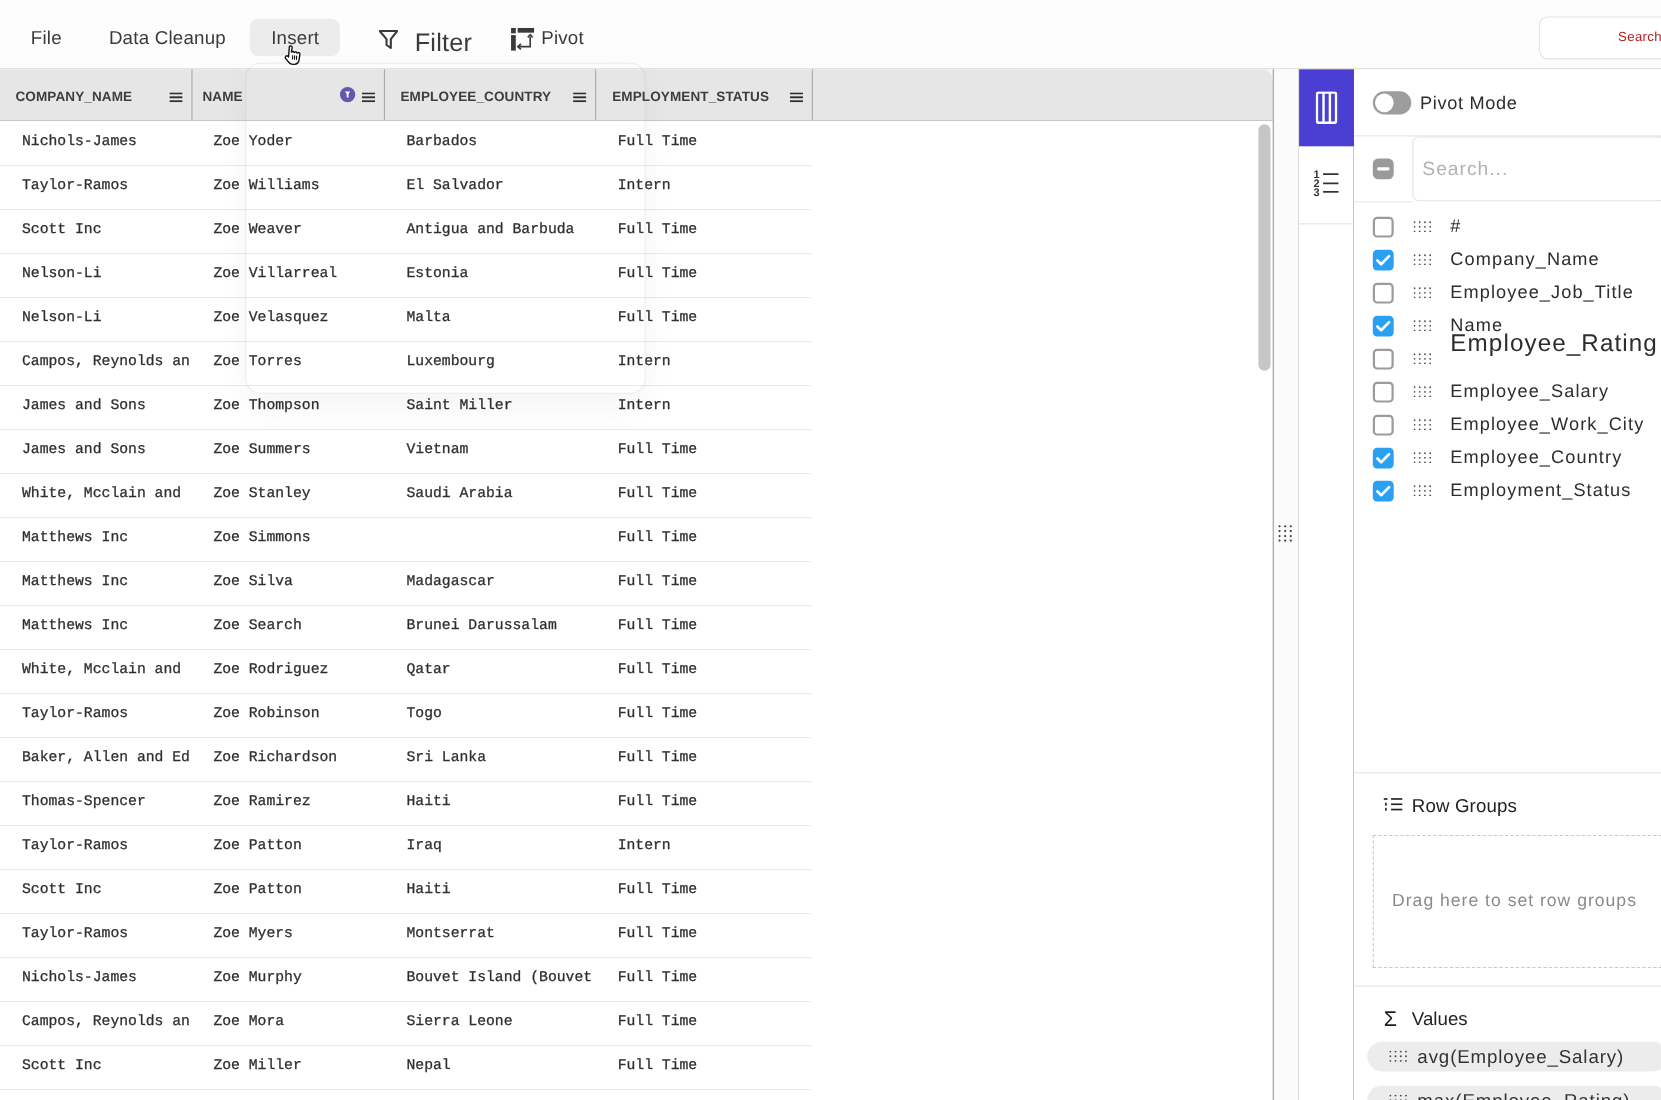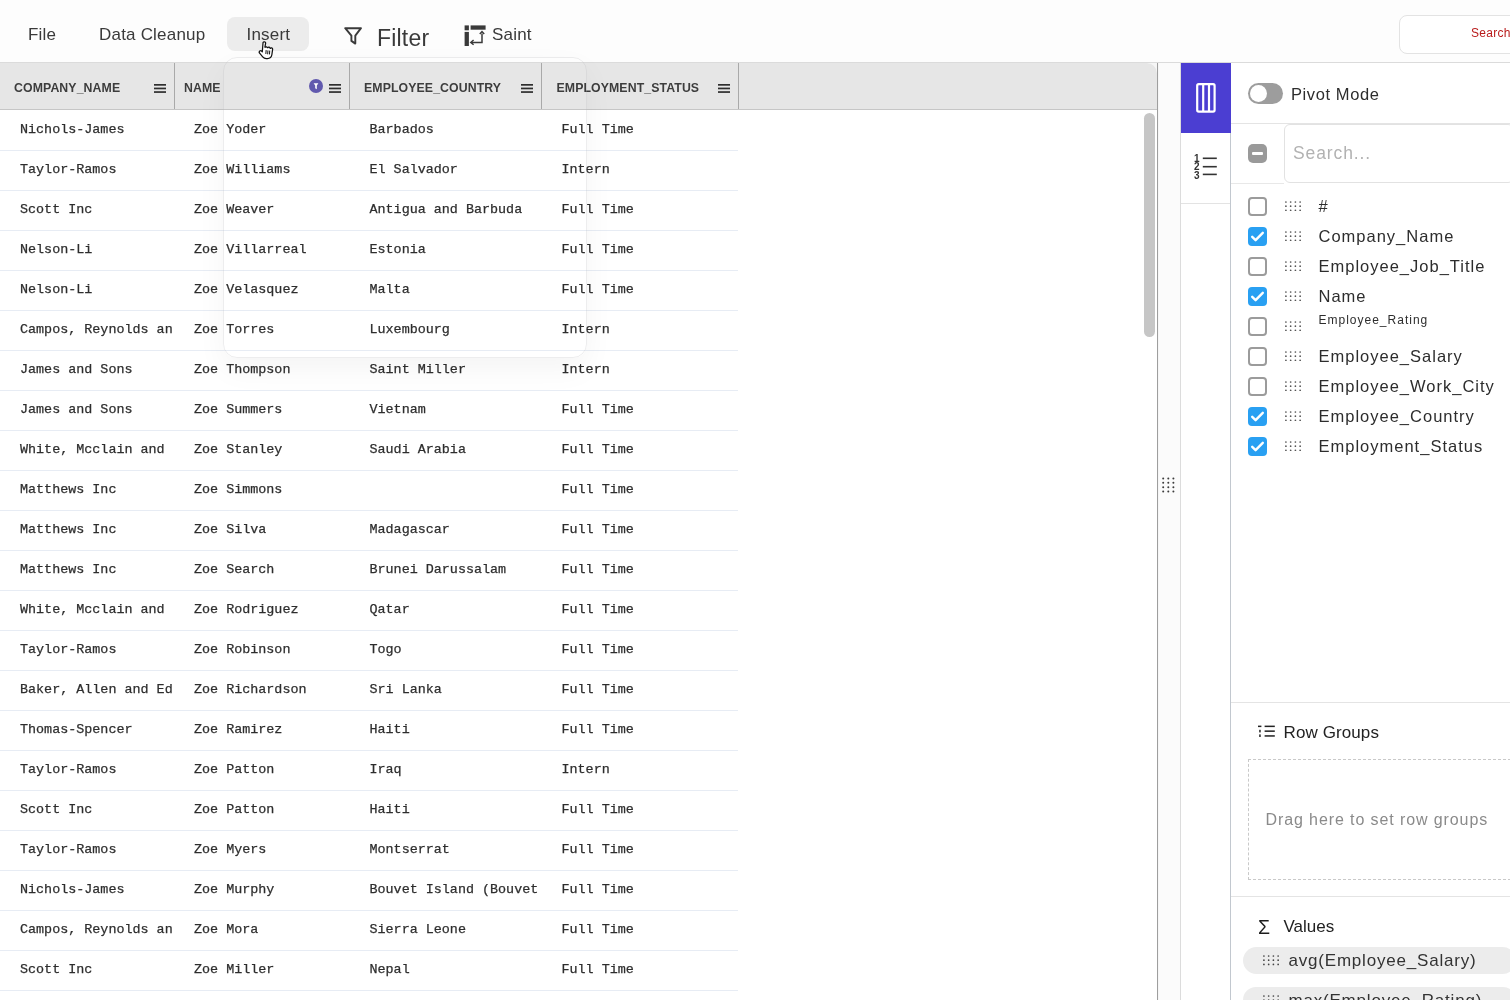--- a/index.html
+++ b/index.html
@@ -18,21 +18,21 @@
     </svg>
 <div class="lbl" style="left:377px;top:24.5px;font-size:23px;letter-spacing:.2px">Filter</div>
 <svg class="abs" style="left:463.5px;top:25px" width="22" height="22" viewBox="0 0 22 22">
 <rect x="0.6" y="0.4" width="4.3" height="4.9" fill="#3a3a3a"></rect>
 <rect x="0.6" y="6.9" width="4.3" height="14.1" fill="#3a3a3a"></rect>
 <rect x="6.6" y="0.4" width="15" height="4.3" fill="#3a3a3a"></rect>
 <path d="M18 8.5 V17.4 H7.4" fill="none" stroke="#3a3a3a" stroke-width="1.5"></path>
 <path d="M15.8 9 L18 6.6 L20.2 9" fill="none" stroke="#3a3a3a" stroke-width="1.5" stroke-linejoin="miter"></path>
 <path d="M9.6 15 L6.8 17.4 L9.6 19.8" fill="none" stroke="#3a3a3a" stroke-width="1.5"></path>
     </svg>
-<div class="lbl" style="left:492px;top:24.5px;font-size:17px;letter-spacing:.2px">Saint</div>
+<div class="lbl" style="left:492px;top:24.5px;font-size:17px;letter-spacing:.2px">Pivot</div>
 <div class="abs" style="left:1399px;top:15px;width:130px;height:37px;border:1.5px solid #e3e3e3;border-radius:8px;background:#fff"></div>
 <div class="lbl" style="left:1471px;top:25.5px;font-size:12px;color:#b91c1c;letter-spacing:.3px">Search</div>
 <div class="abs" style="left:0;top:63px;width:1157px;height:937px;background:#fff;border-radius:0 10px 0 0"></div>
 <div class="abs" style="left:0;top:63px;width:1157px;height:46px;background:#e6e6e6;border-bottom:1px solid #c6c6c6;border-radius:0 10px 0 0"></div>
 <div class="abs" style="left:173.5px;top:63px;width:1px;height:46px;background:#a9a9a9"></div>
 <div class="abs" style="left:348.5px;top:63px;width:1px;height:46px;background:#a9a9a9"></div>
 <div class="abs" style="left:540.5px;top:63px;width:1px;height:46px;background:#a9a9a9"></div>
 <div class="abs" style="left:737.5px;top:63px;width:1px;height:46px;background:#a9a9a9"></div>
 <div class="lbl" style="left:14px;top:81px;font-size:12.3px;font-weight:700;color:#3d3d3d;letter-spacing:.1px">COMPANY_NAME</div>
 <div class="lbl" style="left:184px;top:81px;font-size:12.3px;font-weight:700;color:#3d3d3d;letter-spacing:.1px">NAME</div>
@@ -314,21 +314,21 @@
       <circle cx="15.15" cy="1.0" r="0.85" fill="#555"></circle>
       <circle cx="0.9" cy="5.2" r="0.85" fill="#555"></circle>
       <circle cx="5.65" cy="5.2" r="0.85" fill="#555"></circle>
       <circle cx="10.4" cy="5.2" r="0.85" fill="#555"></circle>
       <circle cx="15.15" cy="5.2" r="0.85" fill="#555"></circle>
       <circle cx="0.9" cy="9.4" r="0.85" fill="#555"></circle>
       <circle cx="5.65" cy="9.4" r="0.85" fill="#555"></circle>
       <circle cx="10.4" cy="9.4" r="0.85" fill="#555"></circle>
       <circle cx="15.15" cy="9.4" r="0.85" fill="#555"></circle>
     </svg>
-    <div class="lbl" style="left:1318.5px;top:313px;font-size:12px;color:#2d2d2d;letter-spacing:1px">Employee_Rating</div>
+    <div class="lbl" style="left:1318.5px;top:299px;font-size:22px;color:#2d2d2d;letter-spacing:1px">Employee_Rating</div>
     <div style="position:absolute;left:1248px;top:346.5px;width:19px;height:19px;box-sizing:border-box;border:2px solid #9b9b9b;border-radius:4px;background:#fff"></div>
     <svg style="position:absolute;left:1285px;top:350.8px" width="17" height="10.4" viewBox="0 0 17 10.4">
       <circle cx="0.9" cy="1.0" r="0.85" fill="#555"></circle>
       <circle cx="5.65" cy="1.0" r="0.85" fill="#555"></circle>
       <circle cx="10.4" cy="1.0" r="0.85" fill="#555"></circle>
       <circle cx="15.15" cy="1.0" r="0.85" fill="#555"></circle>
       <circle cx="0.9" cy="5.2" r="0.85" fill="#555"></circle>
       <circle cx="5.65" cy="5.2" r="0.85" fill="#555"></circle>
       <circle cx="10.4" cy="5.2" r="0.85" fill="#555"></circle>
       <circle cx="15.15" cy="5.2" r="0.85" fill="#555"></circle>

